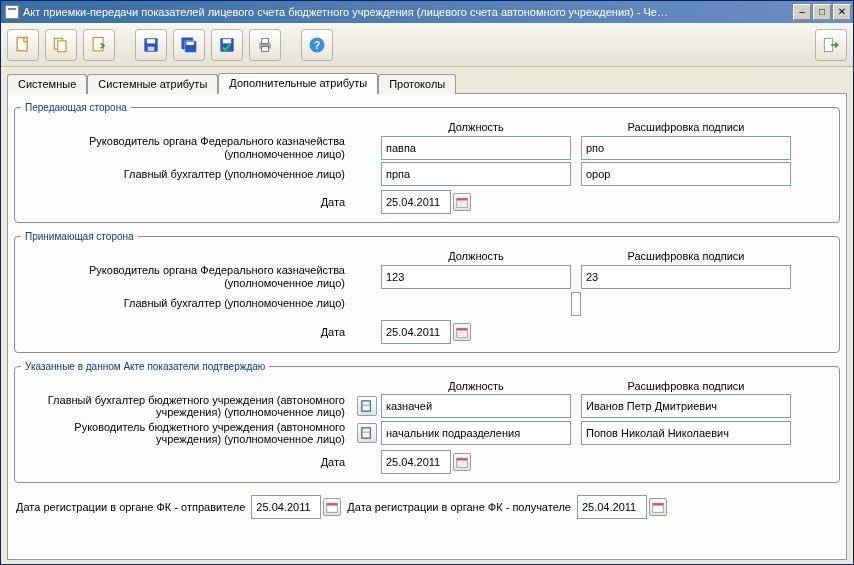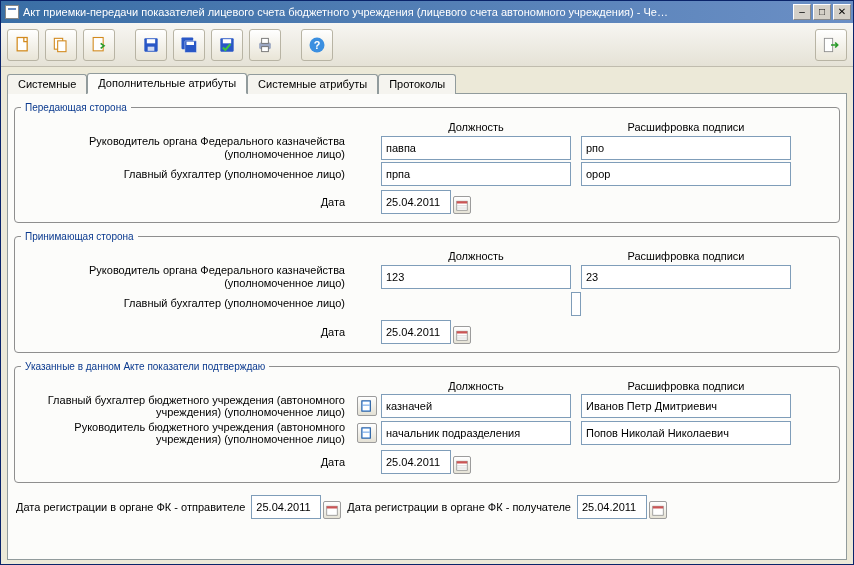--- a/index.html
+++ b/index.html
@@ -152,21 +152,21 @@
     color:#000;
   }
 
   .date-row {
     display:grid;
     grid-template-columns: 330px 30px auto 1fr;
     align-items:center;
     margin-top:4px;
   }
   .date-row .label { text-align:right; padding-right:6px; }
-  .date-field { display:flex; align-items:flex-end;border-radius:10px; }
+  .date-field { display:flex; align-items:center;border-radius:10px; }
   .date-field input.text { width: 70px; margin-right:2px;}
   .cal-btn {
     width:18px; height:18px;
     border:1px solid #9c9c9c;
     background: linear-gradient(#fff,#e6e3d6);
     border-radius:2px;
     display:flex; align-items:center; justify-content:center;
     cursor:pointer;
   }
   .cal-btn svg { width:12px; height:12px; }
@@ -255,22 +255,22 @@
       <svg viewBox="0 0 24 24">
           <rect x="4" y="4" width="10" height="16" fill="#fff" stroke="#888"></rect>
           <path d="M12 12h8m-3-3l3 3-3 3" fill="none" stroke="#2a9b2a" stroke-width="2"></path>
         </svg>
     </div>
   </div>
 
   <div class="content">
     <div class="tabs">
       <div class="tab">Системные</div>
+      <div class="tab">Системные атрибуты</div>
       <div class="tab active">Дополнительные атрибуты</div>
-      <div class="tab">Системные атрибуты</div>
       <div class="tab">Протоколы</div>
     </div>
 
     <div class="tabpanel">
 
       <fieldset class="group">
         <legend>Передающая сторона</legend>
         <div class="hdr-row">
           <span></span>
             <span></span>

